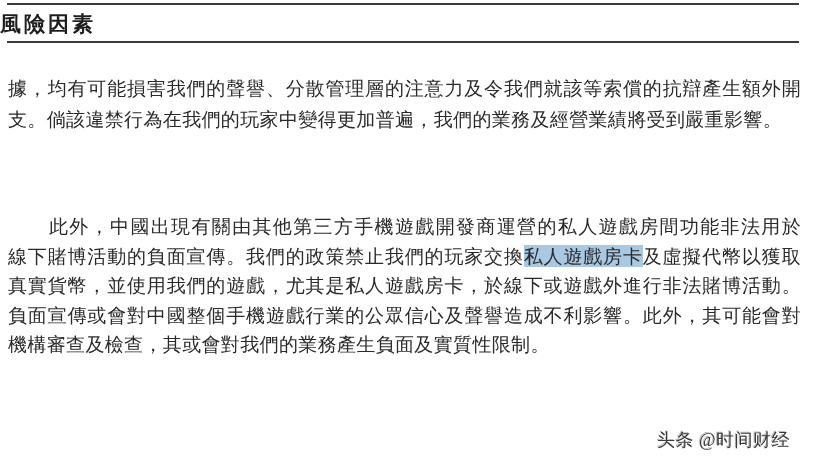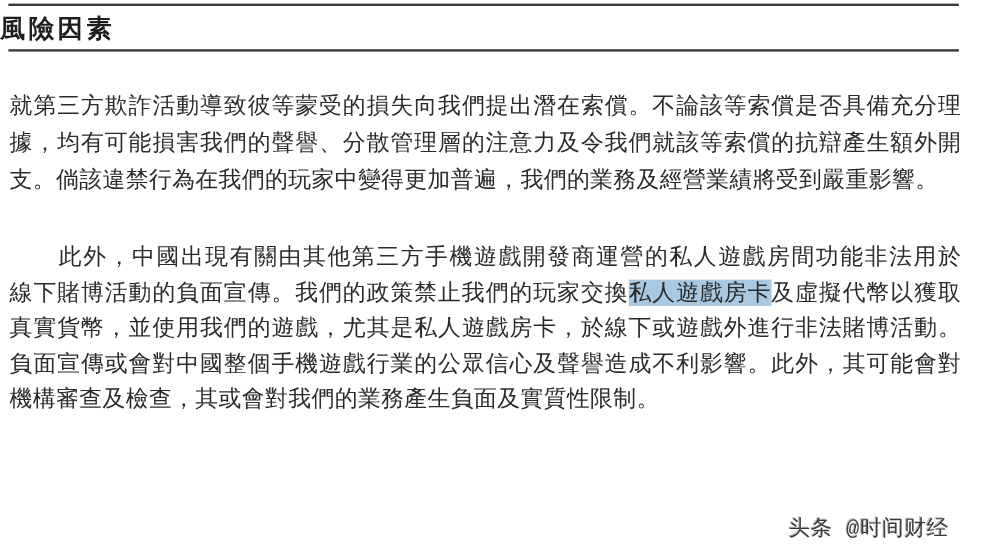--- a/index.html
+++ b/index.html
@@ -56,42 +56,41 @@
       text-align-last: left;
     }
     .indent {
       display: inline-block;
       width: 40px;
     }
     .highlight {
       background: #a9c8e2;
     }
     .p1 { top: 73px; }
-    .p2 { top: 200px; }
+    .p2 { top: 212px; }
     .p2 .line { height: 29.5px; line-height: 29.5px; }
     .watermark {
       position: absolute;
       left: 657px;
       top: 428px;
-      font-family: Liberation Mono, monospace;
+      font-family: Liberation Serif, serif;
       font-size: 18px;
       color: #3a3a3a;
       letter-spacing: 0.5px;
       text-shadow: 1px 1px 0 #ffffff, -1px -1px 0 #bbbbbb;
     }
   </style>
 </head>
 <body>
 
 <div class="rule top"></div>
 <div class="header-title">風險因素</div>
 <div class="rule bottom"></div>
 
 <div class="para p1">
-  <span class="line">就第三方欺詐活動導致彼等蒙受的損失向我們提出潛在索償。不論該等索償是否具備充分理</span>
   <span class="line">據，均有可能損害我們的聲譽、分散管理層的注意力及令我們就該等索償的抗辯產生額外開</span>
   <span class="line last">支。倘該違禁行為在我們的玩家中變得更加普遍，我們的業務及經營業績將受到嚴重影響。</span>
 </div>
 
 <div class="para p2">
   <span class="line"><span class="indent"></span><span>此外，中國出現有關由其他第三方手機遊戲開發商運營的私人遊戲房間功能非法用於</span></span>
   <span class="line"><span>線下賭博活動的負面宣傳。我們的政策禁止我們的玩家交換</span><span class="highlight">私人遊戲房卡</span><span>及虛擬代幣以獲取</span></span>
   <span class="line">真實貨幣，並使用我們的遊戲，尤其是私人遊戲房卡，於線下或遊戲外進行非法賭博活動。</span>
   <span class="line">負面宣傳或會對中國整個手機遊戲行業的公眾信心及聲譽造成不利影響。此外，其可能會對</span>
   <span class="line last">機構審查及檢查，其或會對我們的業務產生負面及實質性限制。</span>

